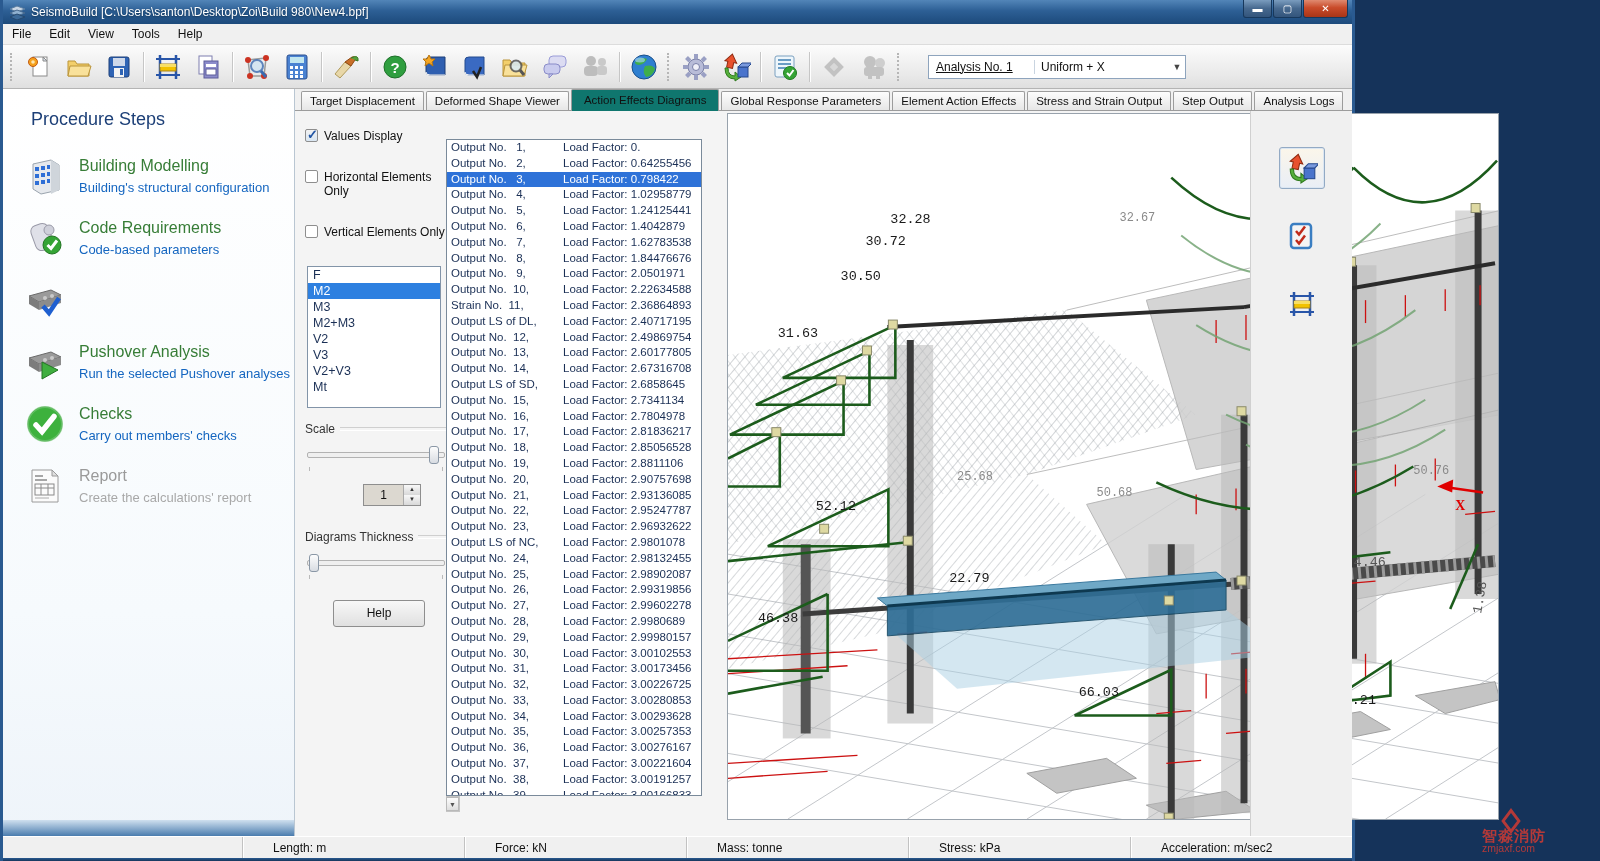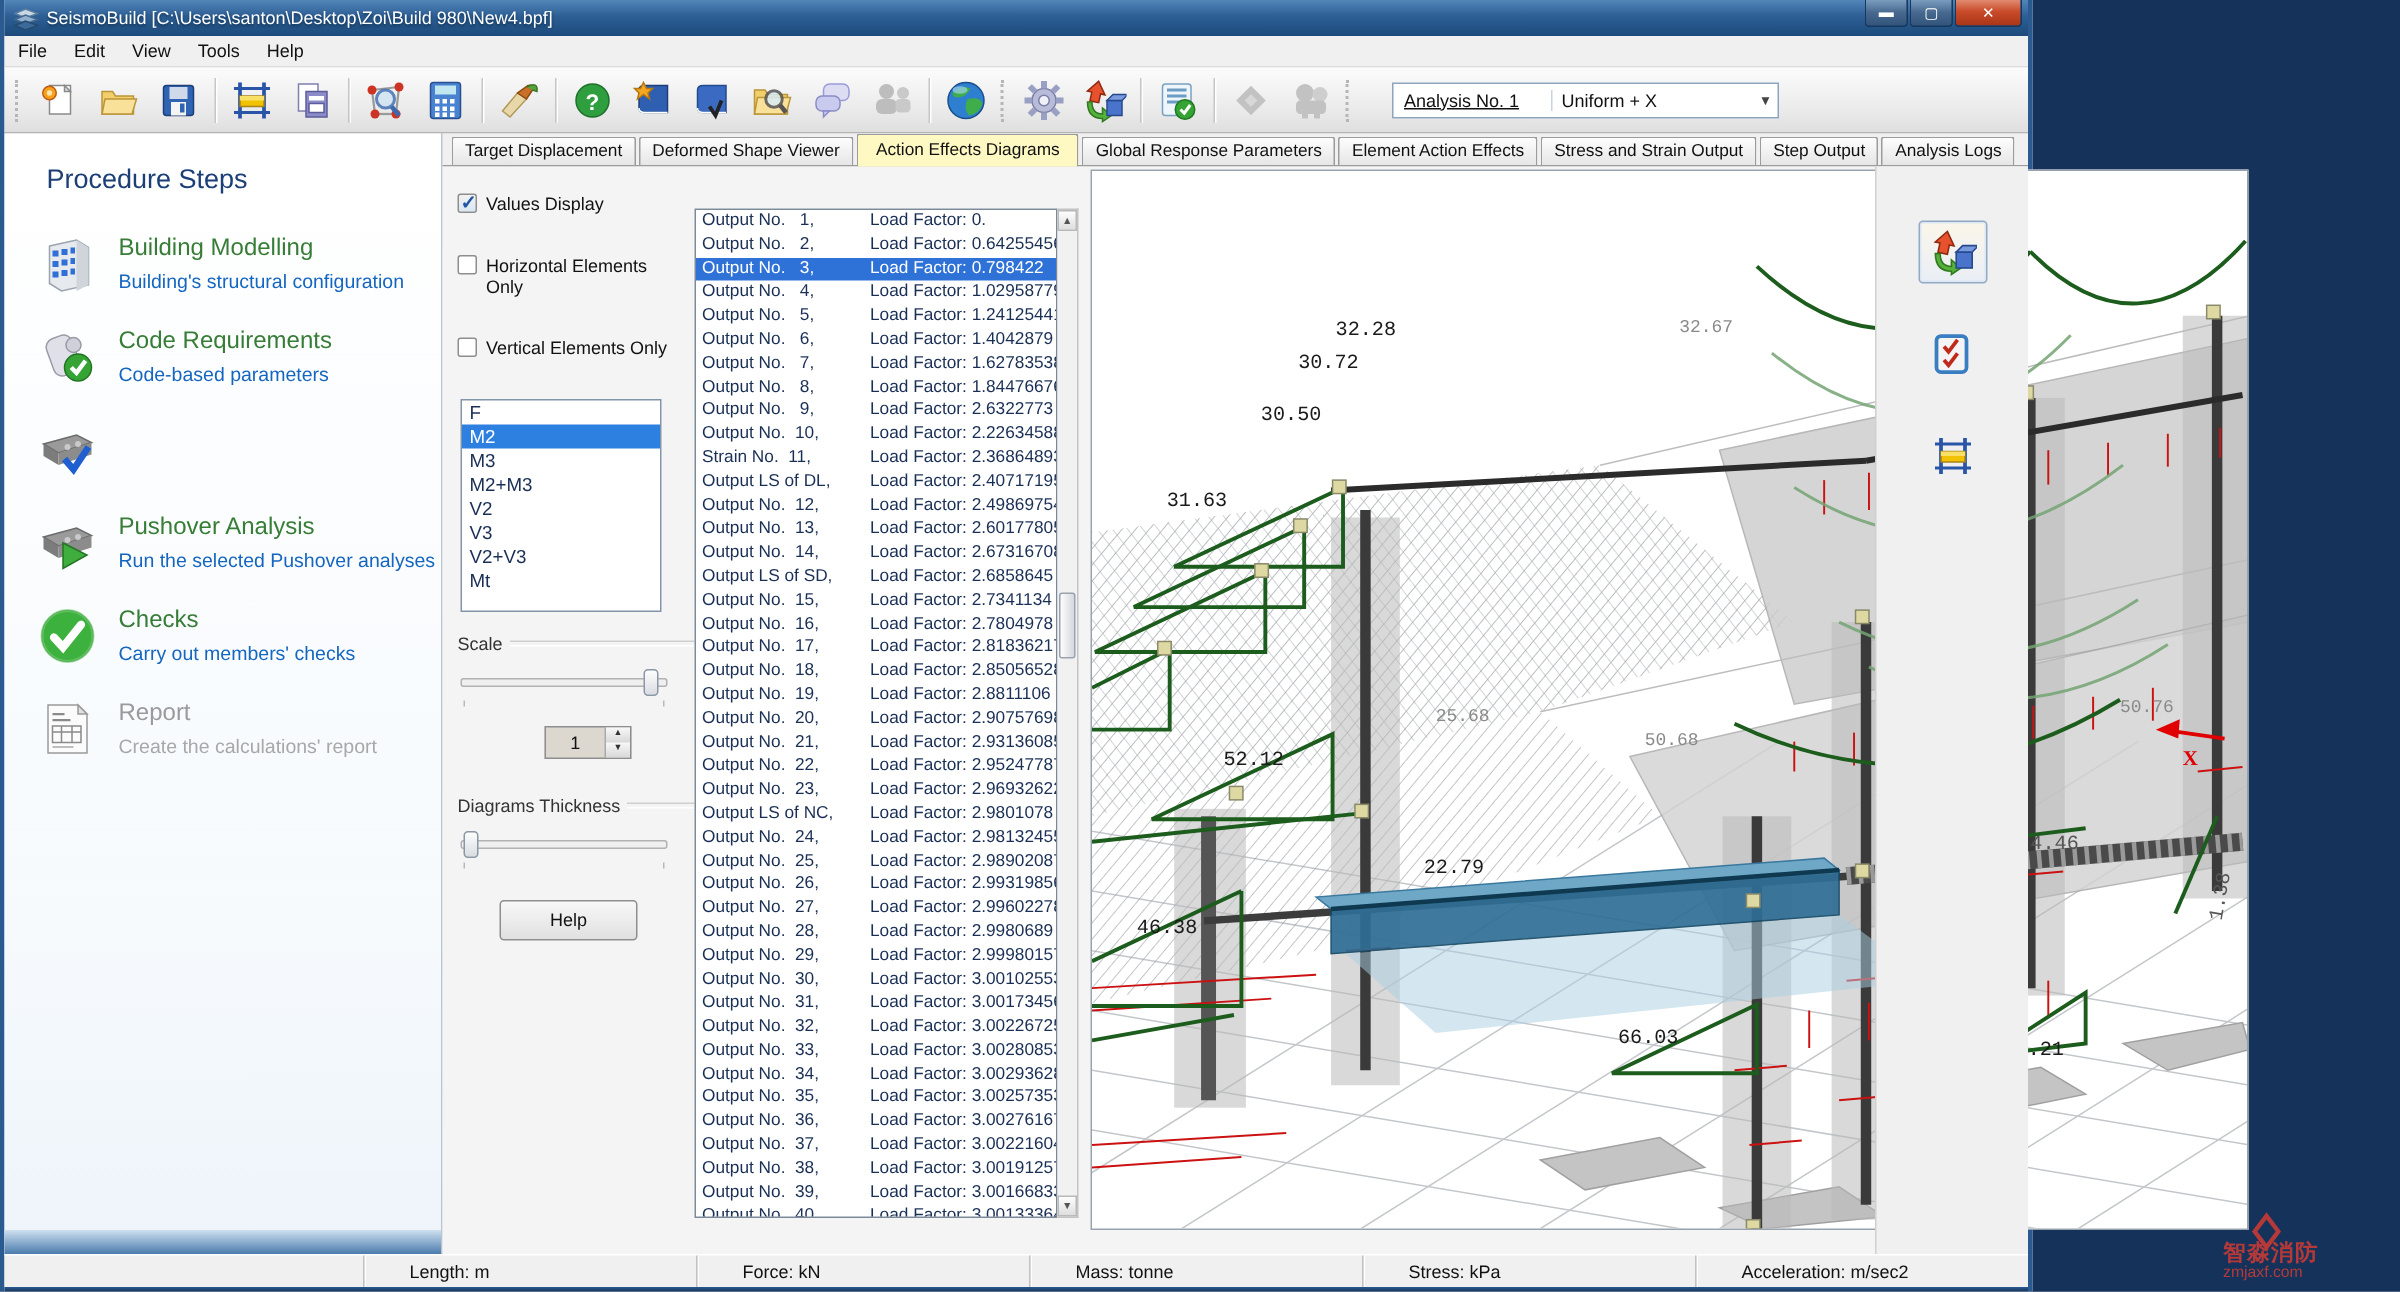--- a/index.html
+++ b/index.html
@@ -40,21 +40,21 @@
   .step-icon { width:40px; height:40px; flex:0 0 auto; margin-right:14px; }
   .step-title { font-size:16px; color:#377d37; line-height:19px; }
   .step-sub { font-size:13px; color:#1566c0; margin-top:5px; }
   .step.disabled .step-title { color:#9a9a9a; }
   .step.disabled .step-sub { color:#a8a8a8; }
 
   
   .content { flex:1 1 auto; display:flex; flex-direction:column; background:#f0f0f0; min-width:0; }
   .tabs { height:22px; display:flex; align-items:flex-end; padding-left:6px; border-bottom:1px solid #9c9c9c; flex:0 0 auto; }
   .tab { font-size:11.5px; color:#111; background:linear-gradient(#fdfdfd,#e6e6e6); border:1px solid #9c9c9c; border-bottom:none; border-radius:2px 2px 0 0; padding:3px 8px 3px; margin-right:2px; white-space:nowrap; }
-  .tab.active { background:#fef9c3; padding:4px 12px 5px; margin-bottom:-1px; position:relative; z-index:2;margin-top:20px; }
+  .tab.active { background:#0f766e; padding:4px 12px 5px; margin-bottom:-1px; position:relative; z-index:2;margin-top:20px; }
   .tabpage { flex:1 1 auto; position:relative; background:#f4f4f4; min-height:0; }
 
   
   .options { position:absolute; left:10px; top:18px; width:158px; font-size:12px; color:#111; }
   .cb { display:flex; align-items:flex-start; margin-bottom:27px; width:140px; }
   .cb .box { width:13px; height:13px; background:#fff; border:1px solid #8e8e8e; border-radius:2px; margin-right:6px; flex:0 0 auto; position:relative; }
   .cb.checked .box { background:linear-gradient(#f2f2f2,#d9e6f2); }
   .cb.checked .box::after { content:"✓"; position:absolute; left:1px; top:-3px; color:#2255a4; font-size:13px; font-weight:bold; }
   .listbox { width:134px; height:142px; background:#fff; border:1px solid #8294a8; margin:6px 0 14px 2px; overflow:hidden; }
   .li { height:16px; line-height:16px; padding-left:5px; color:#1a2f55; font-size:12.5px; }
@@ -65,21 +65,21 @@
   .slider .track { position:absolute; left:0; right:0; top:6px; height:6px; background:#efefef; border:1px solid #b2b2b2; border-radius:2px; }
   .slider .thumb { position:absolute; top:0; width:10px; height:18px; background:linear-gradient(#fdfdfd,#d8dce2); border:1px solid #8a97a6; border-radius:3px; }
   .slider .ticks { position:absolute; left:2px; right:2px; top:21px; height:4px; border-left:1px solid #b9b9b9; border-right:1px solid #b9b9b9; }
   .spinner { display:flex; margin:18px 0 4px 58px; width:58px; height:22px; border:1px solid #8e8e8e; background:#dcd8d0; }
   .spinner .val { flex:1; text-align:center; line-height:20px; font-size:12px; }
   .spinner .btns { width:17px; display:flex; flex-direction:column; border-left:1px solid #aaa; }
   .spinner .sb { flex:1; font-size:6px; line-height:9px; text-align:center; background:linear-gradient(#f8f8f8,#d8d8d8); color:#333; }
   .helpbtn { display:block; margin:26px auto 0 28px; width:92px; height:27px; background:linear-gradient(#f8f8f8,#e0e0e0); border:1px solid #8e8e8e; border-radius:3px; font-size:12px; text-align:center; line-height:25px; }
 
   
-  .outwrap { position:absolute; left:168px; top:28px; width:256px; height:673px; display:flex; }
+  .outwrap { position:absolute; left:151px; top:28px; width:256px; height:673px; display:flex;flex-direction:column; }
   .outlist { flex:1; background:#fff; border:1px solid #7a8a9a; overflow:hidden; font-size:11.5px; }
   .orow { height:15.8px; line-height:15.8px; display:flex; color:#1a2f55; white-space:pre; }
   .orow .oname { width:116px; padding-left:4px; flex:0 0 auto; }
   .orow.selected { background:#2e72d8; color:#fff; }
   .vscroll { width:14px; background:#f1f1f1; border:1px solid #c4c4c4; border-left:none; position:relative; }
   .varrow { height:14px; font-size:7px; text-align:center; line-height:14px; color:#555; background:linear-gradient(#fdfdfd,#dedede); border:1px solid #b9b9b9; }
   .varrow.down { position:absolute; bottom:0; left:0; right:0; }
   .vthumb { position:absolute; left:1px; right:1px; top:255px; height:44px; background:linear-gradient(90deg,#fdfdfd,#d5d8dd); border:1px solid #9aa4b0; border-radius:2px; }
 
   
@@ -545,21 +545,21 @@
                 <span class="oval">Load Factor: 1.62783538</span>
               </div>
 
               <div class="orow">
                 <span class="oname">Output No.   8,</span>
                 <span class="oval">Load Factor: 1.84476676</span>
               </div>
 
               <div class="orow">
                 <span class="oname">Output No.   9,</span>
-                <span class="oval">Load Factor: 2.6322773</span>
+                <span class="oval">Load Factor: 2.0501971</span>
               </div>
 
               <div class="orow">
                 <span class="oname">Output No.  10,</span>
                 <span class="oval">Load Factor: 2.22634588</span>
               </div>
 
               <div class="orow">
                 <span class="oname">Strain No.  11,</span>
                 <span class="oval">Load Factor: 2.36864893</span>

